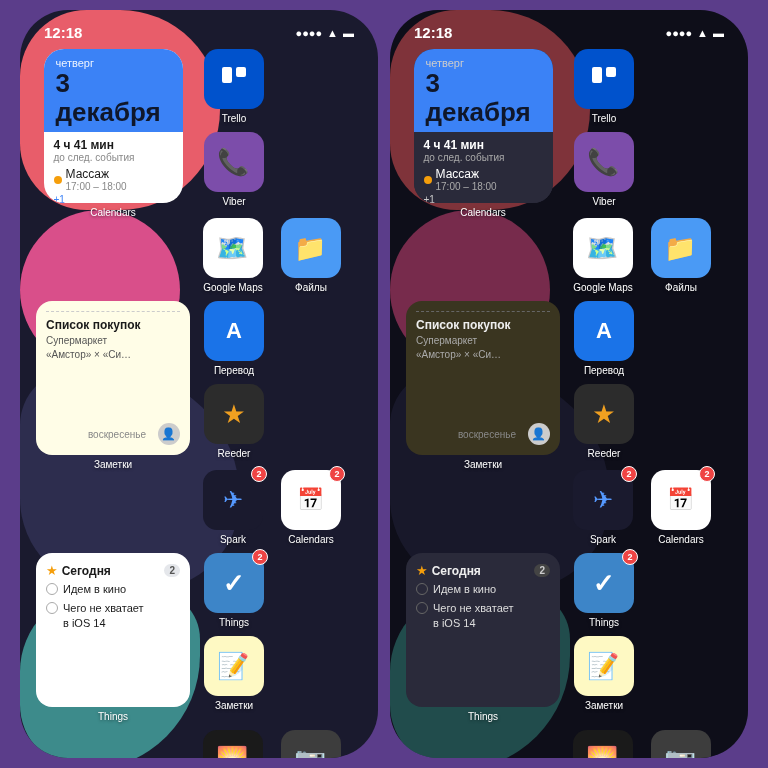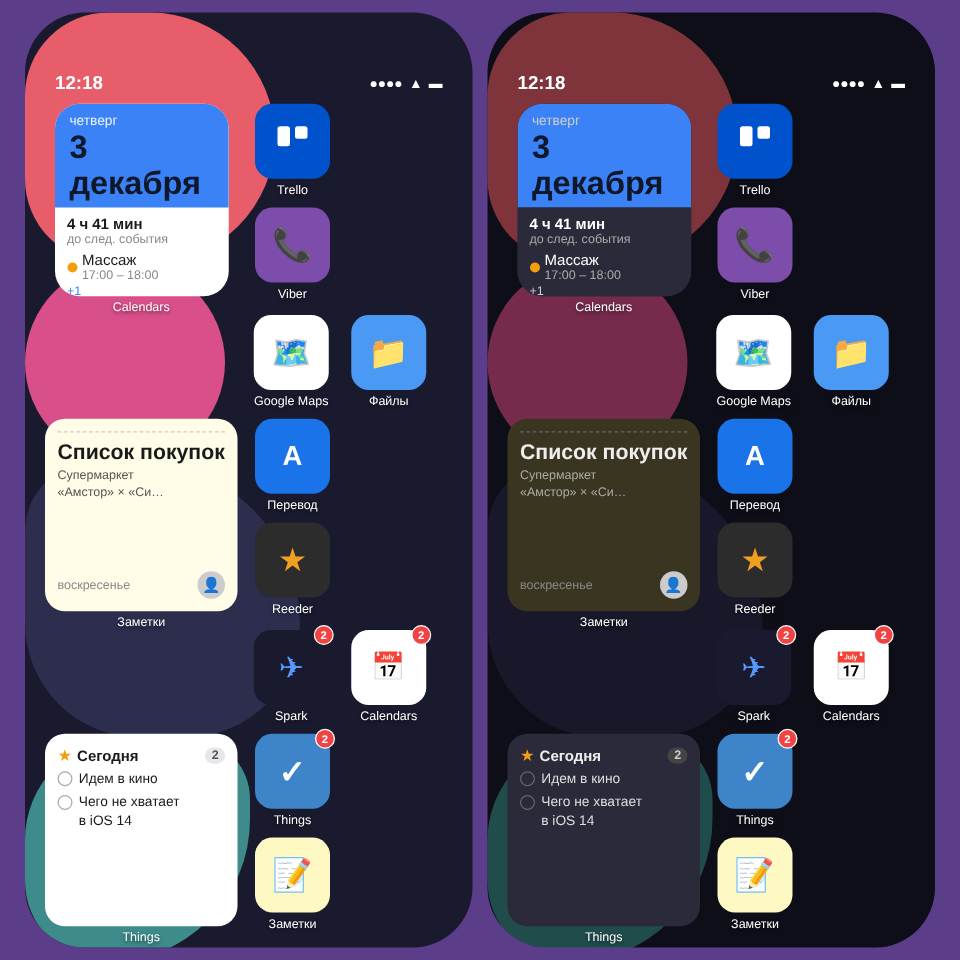--- a/index.html
+++ b/index.html
@@ -38,21 +38,20 @@
     .bg-coral { background: #e85d6a; width: 200px; height: 200px; top: -30px; left: -30px; border-radius: 40% 60% 60% 40%; }
     .bg-pink { background: #d94f8a; width: 160px; height: 160px; top: 60px; right: -20px; border-radius: 50%; }
     .bg-dark1 { background: #2d2d4e; width: 220px; height: 220px; top: 140px; left: -40px; border-radius: 30% 70% 50% 50%; }
     .bg-teal { background: #3d8b8b; width: 180px; height: 180px; top: 200px; right: 20px; border-radius: 50% 30% 70% 40%; }
 
     .phone-content {
       position: absolute;
       top: 0; left: 0; right: 0; bottom: 0;
       display: flex;
       flex-direction: column;
-      margin-top: 34px;
     }
 
     
     .status-bar {
       display: flex;
       justify-content: space-between;
       align-items: center;
       padding: 14px 24px 4px;
       height: 44px;
     }
@@ -218,35 +217,36 @@
       border-radius: 16px;
       padding: 10px;
       display: flex;
       flex-direction: column;
     }
     .notes-dashes {
       border-top: 1.5px dashed #ccc;
       margin-bottom: 6px;
     }
     .notes-title {
-      font-size: 17px;
+      font-size: 12px;
       font-weight: 600;
       color: #1a1a1a;
     }
     .notes-body {
       font-size: 10px;
       color: #555;
       margin-top: 2px;
       line-height: 1.4;
     }
     .notes-date-row {
       display: flex;
       align-items: center;
-      justify-content: space-between;
+      justify-content: flex-end;
       margin-top: auto;
+      gap: 12px;
     }
     .notes-weekday {
       font-size: 10px;
       color: #888;
     }
     .notes-avatar {
       width: 22px;
       height: 22px;
       border-radius: 50%;
       background: #ccc;

